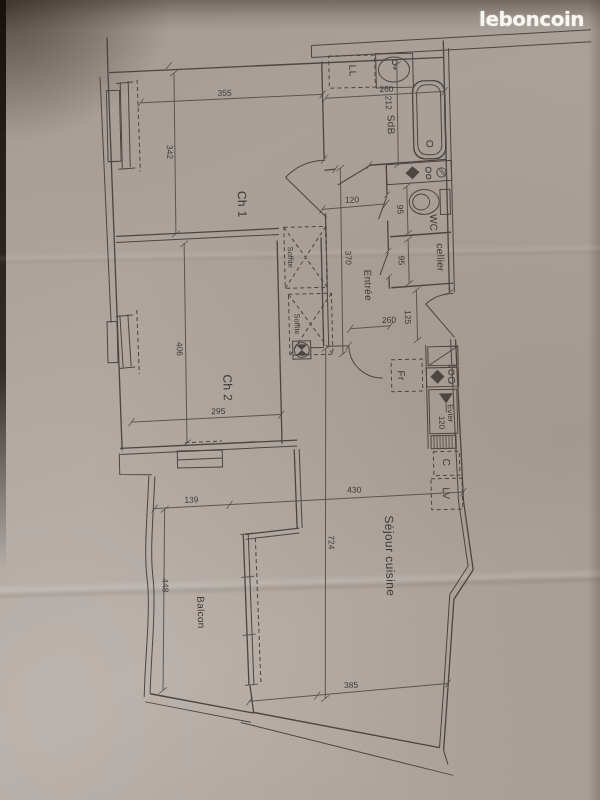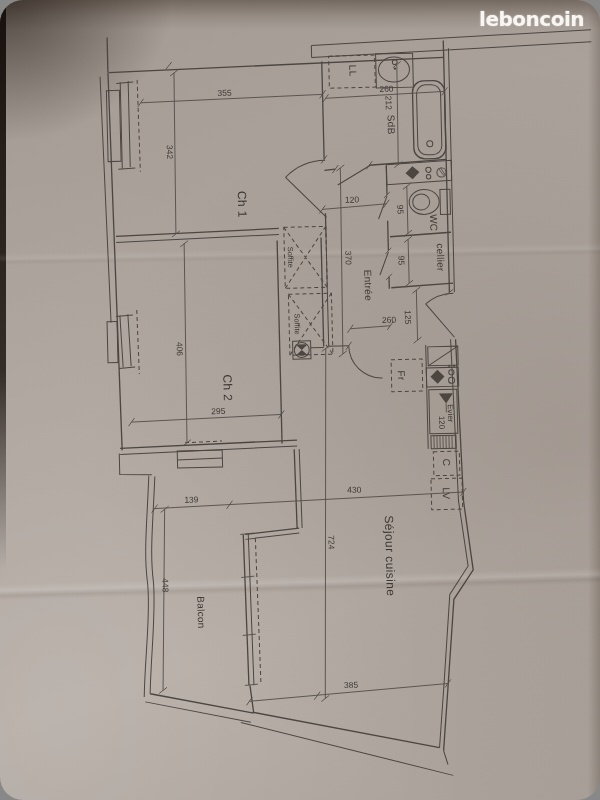--- a/index.html
+++ b/index.html
@@ -3,21 +3,20 @@
 <meta charset="utf-8">
 <style>
   html,body{margin:0;padding:0;background:#888;}
   .stage{
     position:relative;width:600px;height:800px;overflow:hidden;
     background:
       radial-gradient(ellipse at 10% 88%, rgba(255,255,255,0.10), transparent 55%),
       radial-gradient(ellipse at 95% 55%, rgba(90,78,68,0.18), transparent 60%),
       linear-gradient(160deg,#a49b94 0%,#aaa19a 28%,#b0a7a0 55%,#b4aba4 72%,#a89f98 100%);
     font-family:"Liberation Sans",sans-serif;
-    border-radius:23px;
   }
   .edge-top{position:absolute;left:0;top:0;width:100%;height:30px;
     background:linear-gradient(180deg,rgba(74,62,52,0.55),rgba(74,62,52,0.18) 55%,transparent);}
   .corner-tl{position:absolute;left:0;top:0;width:170px;height:140px;
     background:radial-gradient(ellipse at 0 0,rgba(38,29,23,0.68),rgba(38,29,23,0.25) 45%,transparent 72%);}
   .edge-left{position:absolute;left:0;top:0;width:6px;height:570px;
     background:linear-gradient(180deg,rgba(20,15,12,0.95) 0%,rgba(20,15,12,0.8) 65%,rgba(20,15,12,0) 100%);}
   .edge-right{position:absolute;right:0;top:0;width:12px;height:100%;
     background:linear-gradient(270deg,rgba(70,58,48,0.28),transparent);}
   .crease1{position:absolute;left:0;top:576px;width:100%;height:16px;transform:rotate(-1.6deg);

